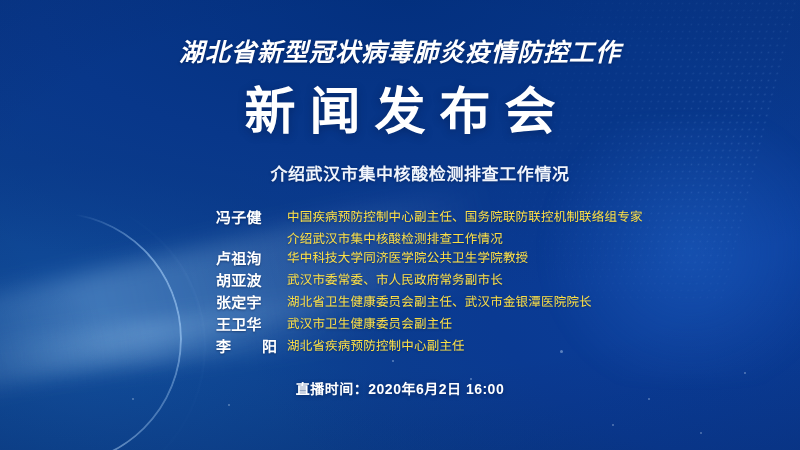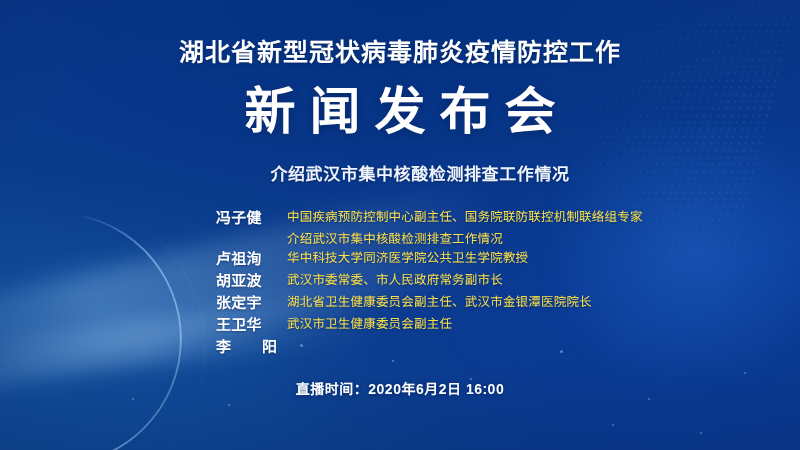--- a/index.html
+++ b/index.html
@@ -132,20 +132,21 @@
     top: 40px;
     left: 0;
     right: 0;
     text-align: center;
     font-size: 25px;
     font-weight: 700;
     letter-spacing: 1.0px;
     line-height: 1;
     color: #ffffff;
     text-shadow: 0 1px 3px rgba(0,20,60,0.45);
+    font-style: italic;
   }
 
   .headline {
     position: absolute;
     top: 84px;
     left: 0;
     right: 0;
     text-align: center;
     font-size: 51px;
     font-weight: 700;
@@ -289,20 +290,23 @@
 
       <div class="speaker-row">
         <div class="speaker-name">王卫华</div>
         <div class="speaker-titles">
           <div class="speaker-title">武汉市卫生健康委员会副主任</div>
         </div>
       </div>
 
       <div class="speaker-row">
         <div class="speaker-name">李　　阳</div>
+        <div class="speaker-titles">
+          <div class="speaker-title">湖北省疾病预防控制中心副主任</div>
+        </div>
       </div>
 
     </div>
 
     <div class="broadcast">直播时间：2020年6月2日 16:00</div>
 
   </div>
 </div>
 
 </body></html>

